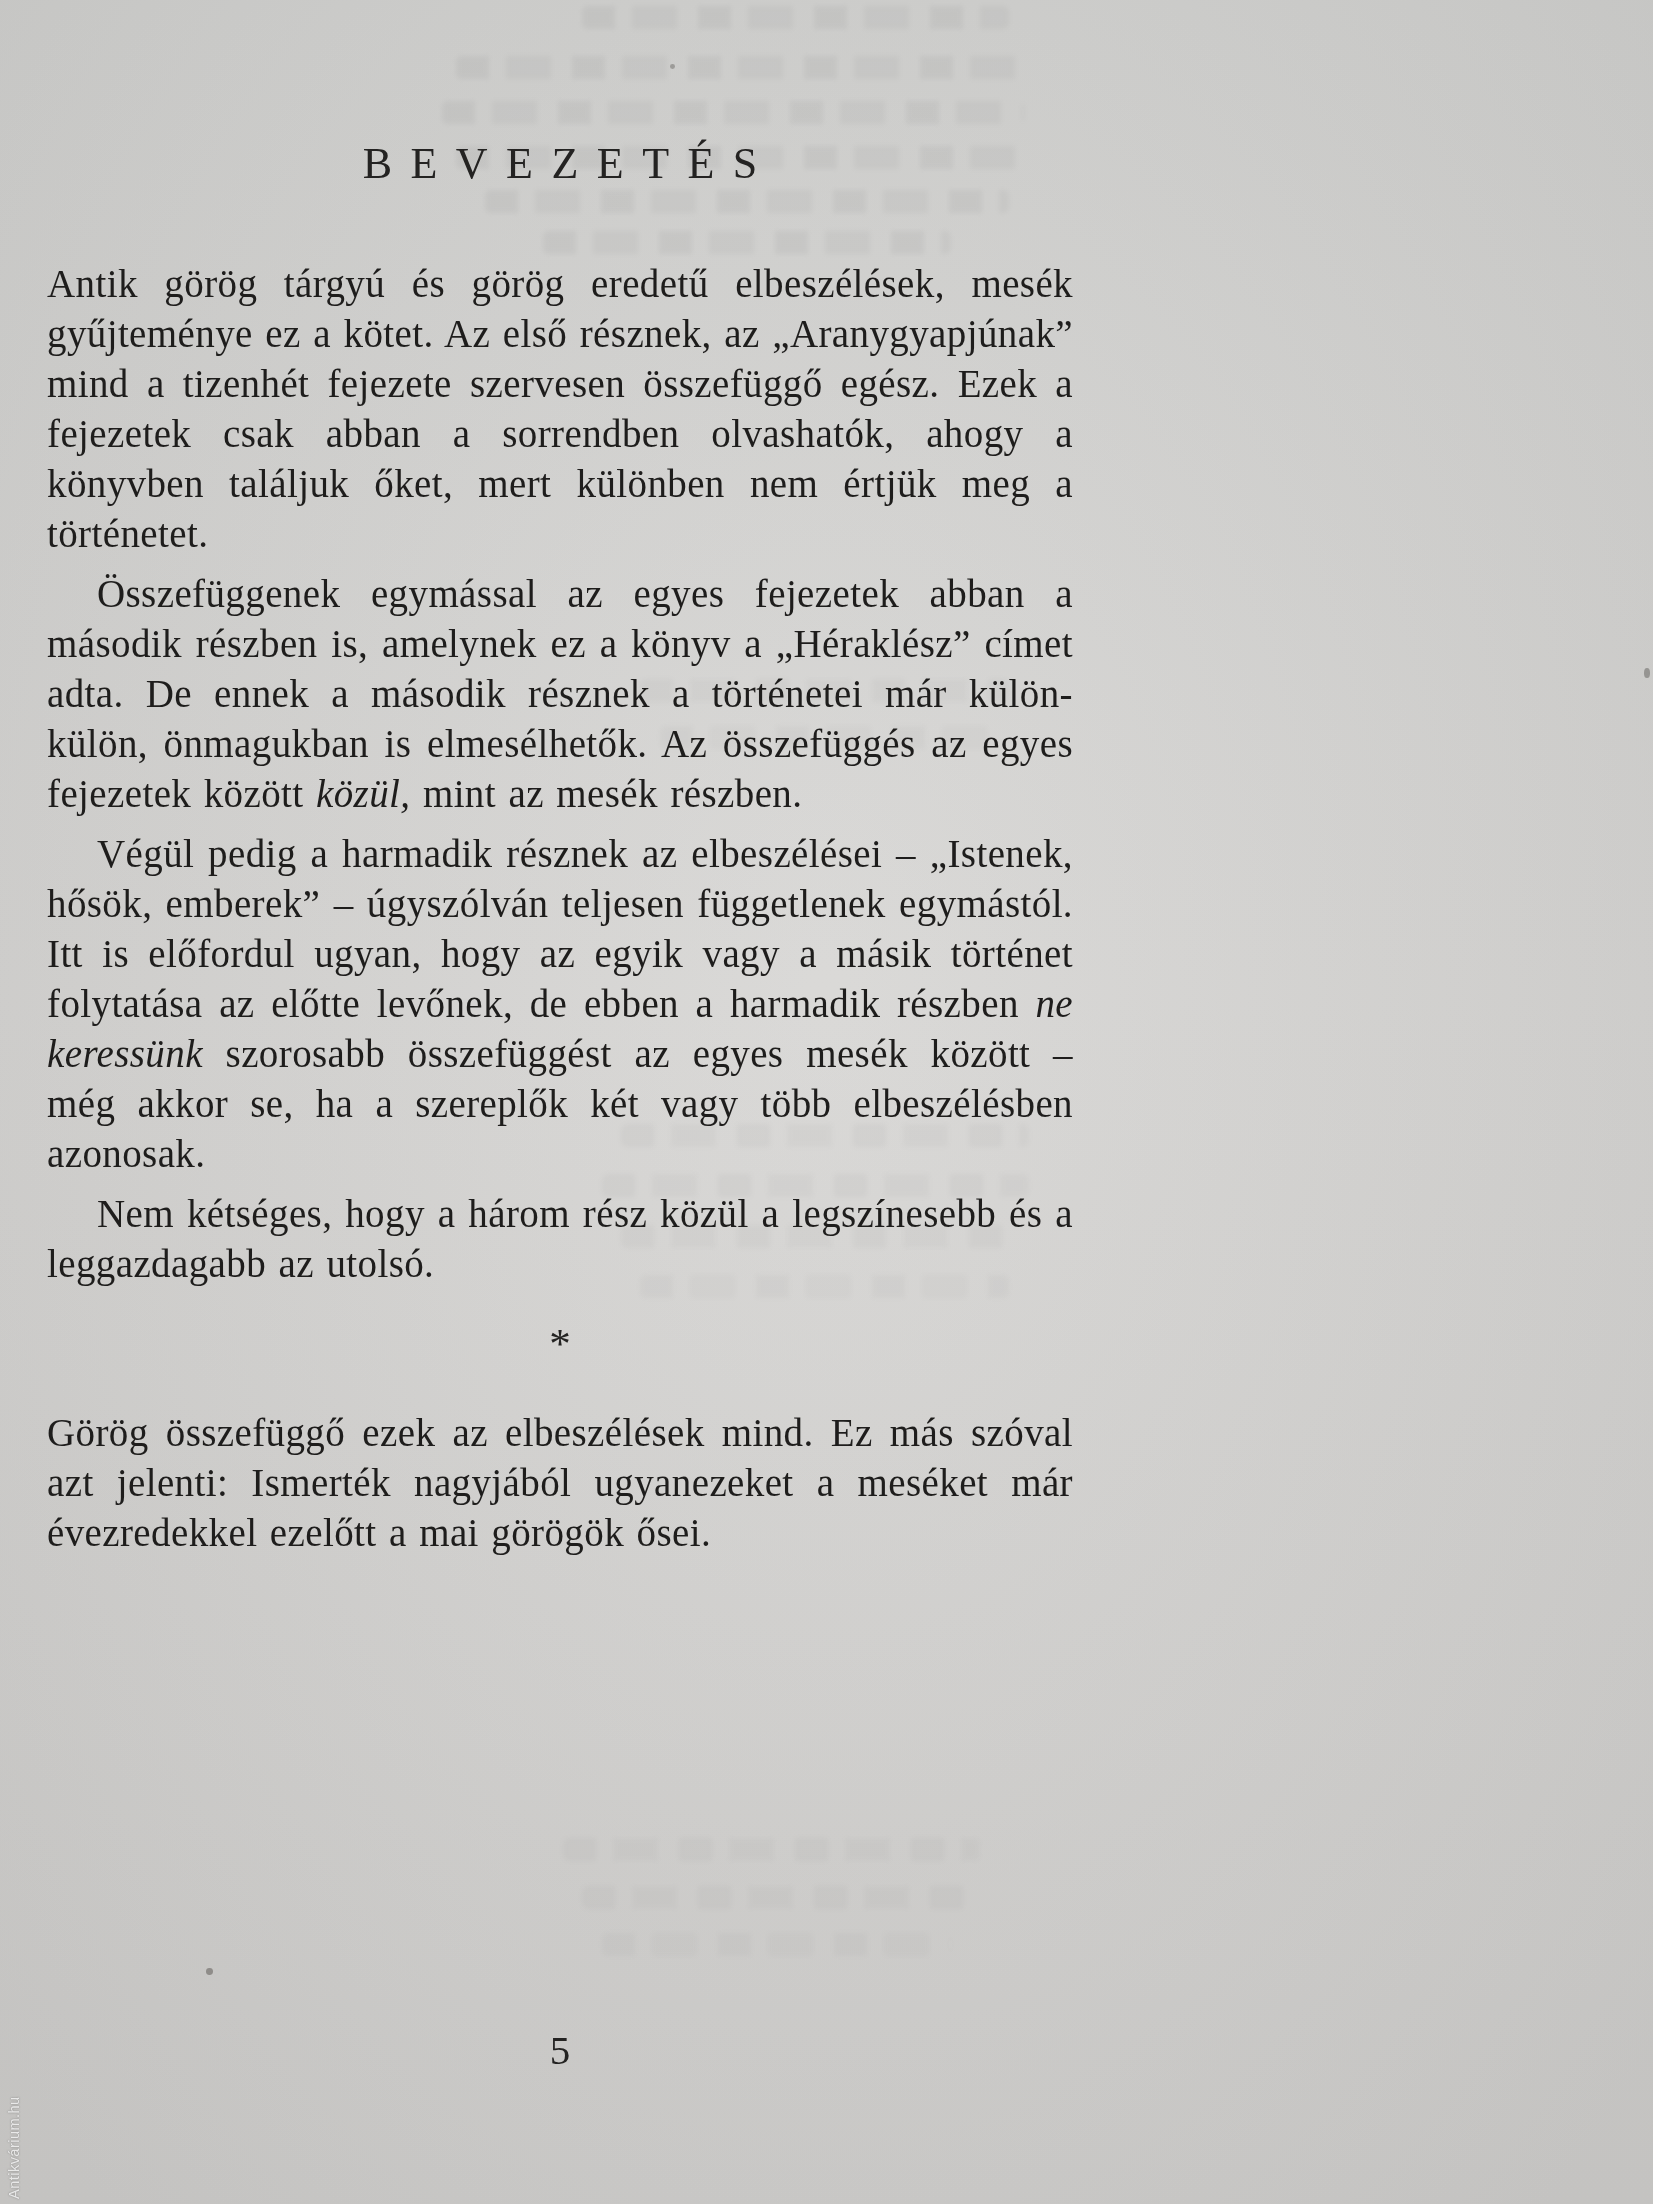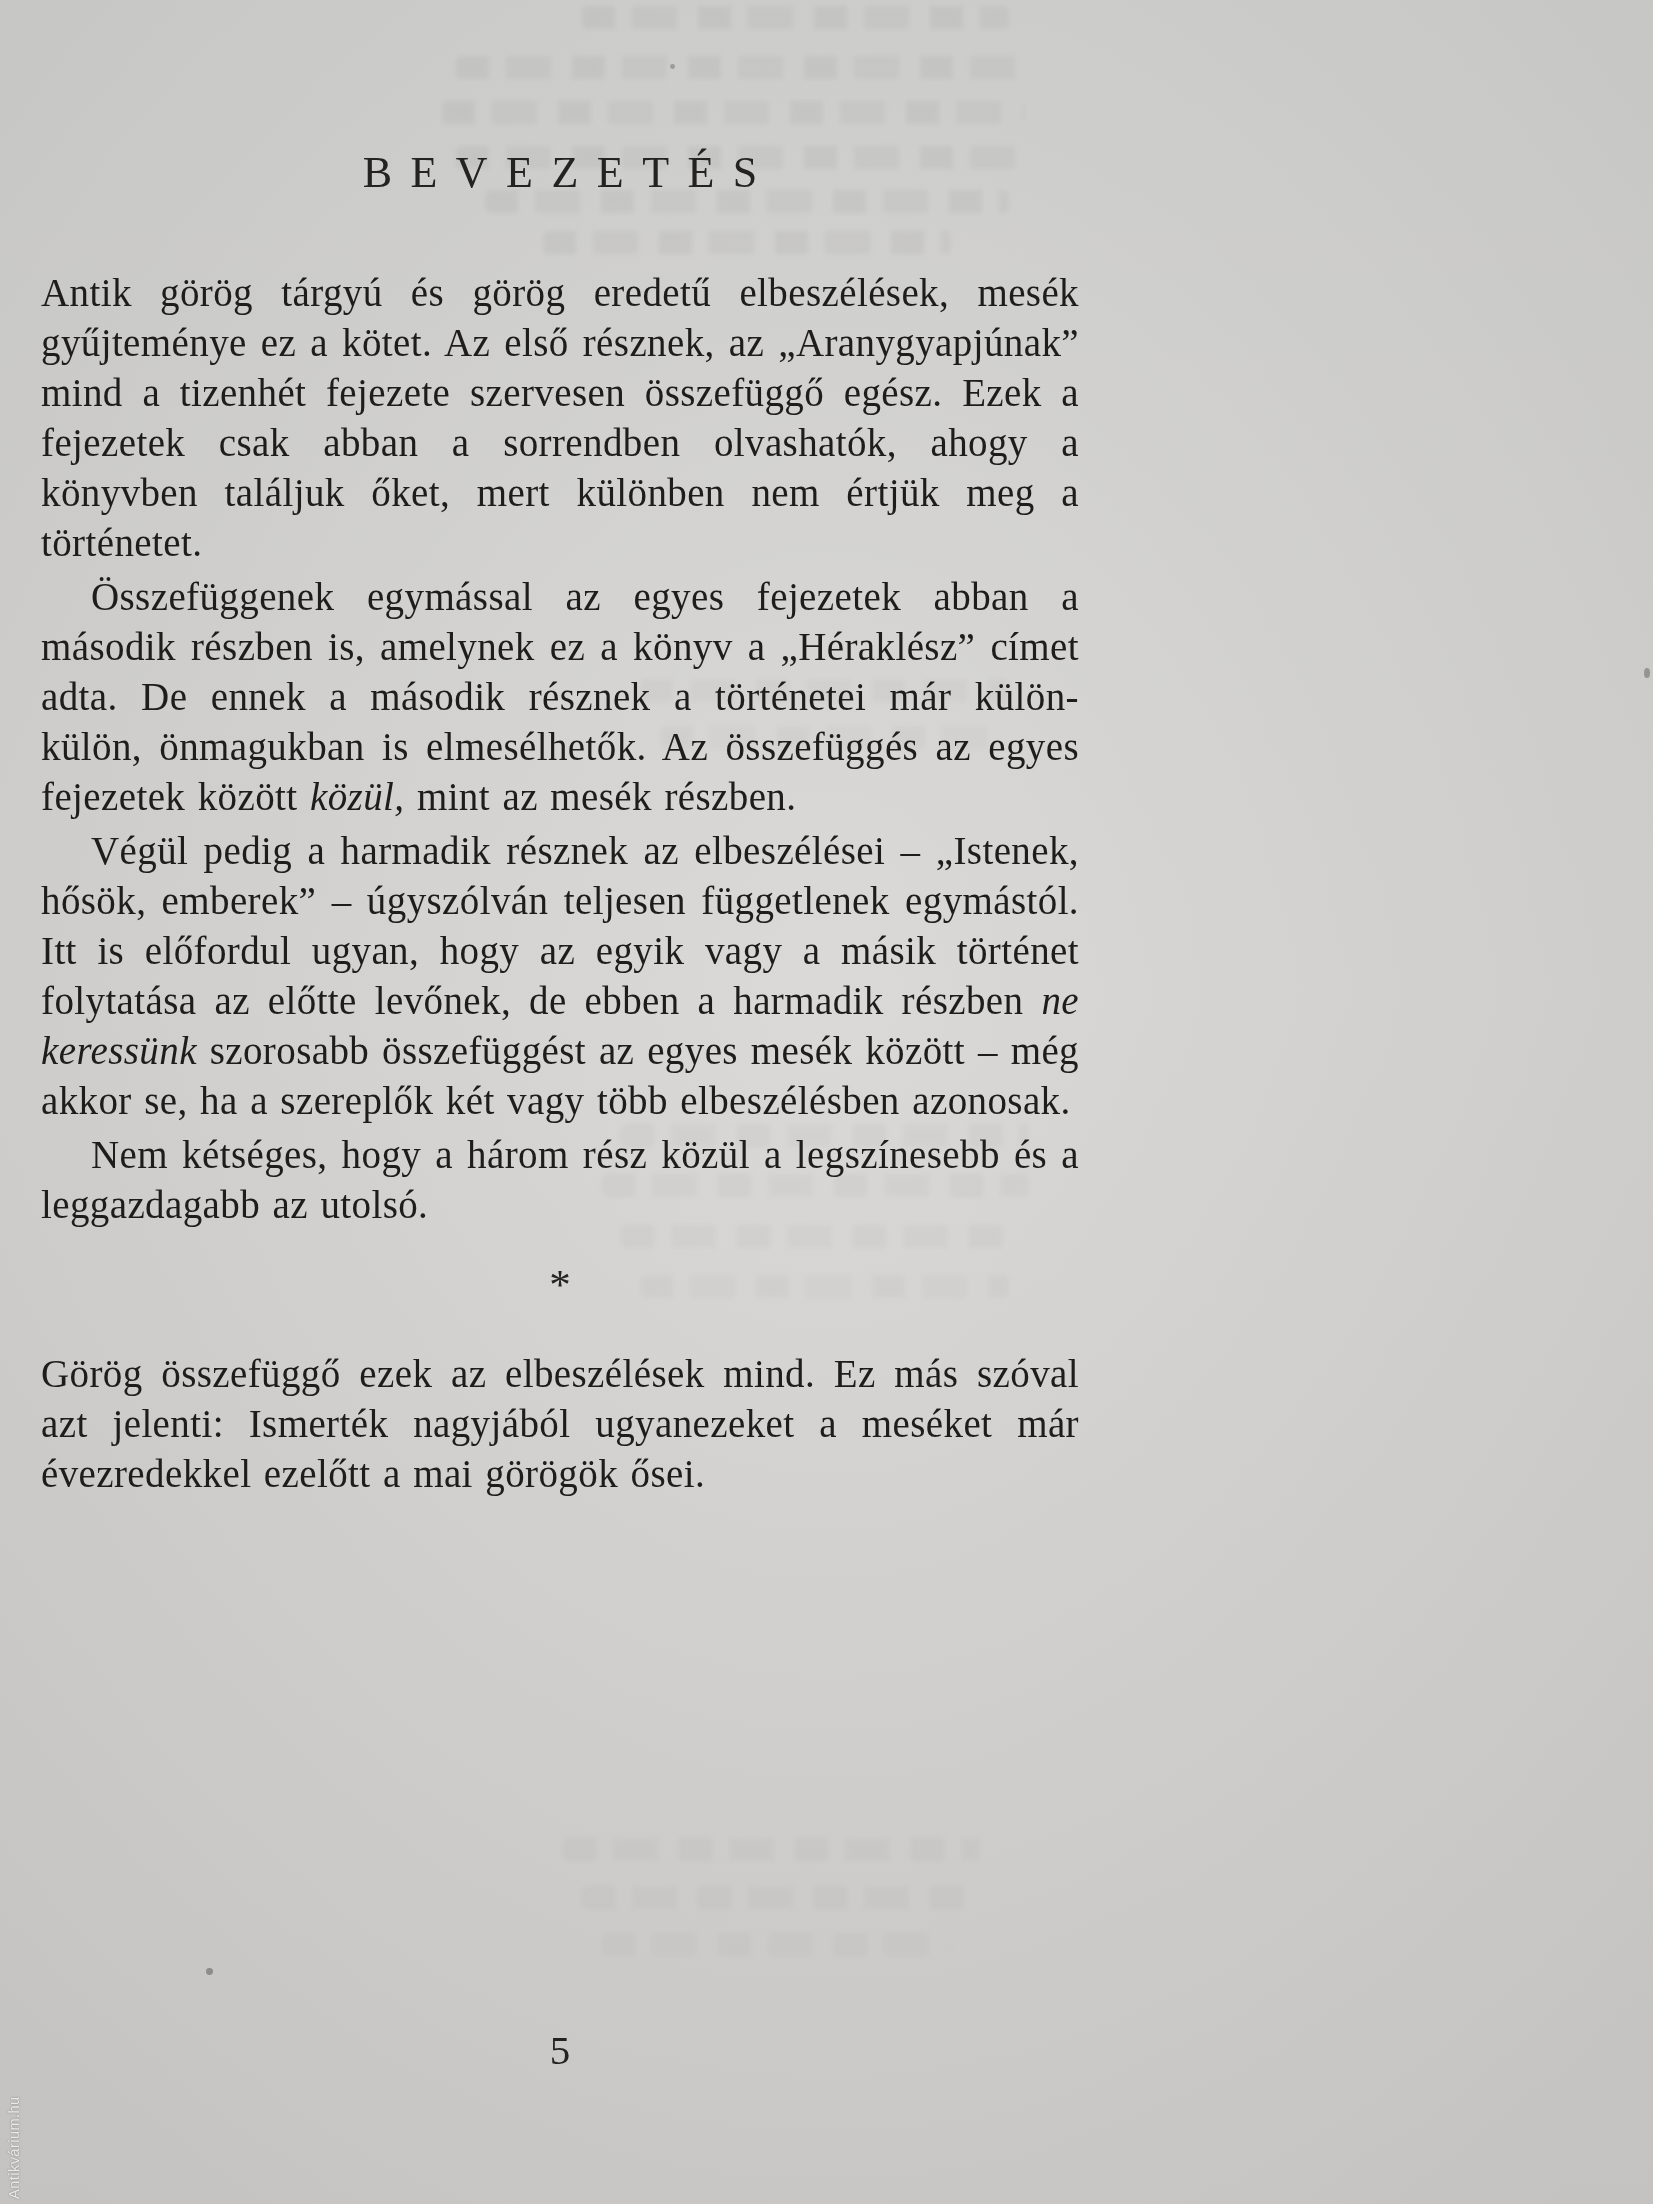--- a/index.html
+++ b/index.html
@@ -34,36 +34,36 @@
 
   .speck {
     position: absolute;
     background: #55524e;
     border-radius: 50%;
   }
 
   .content {
     position: absolute;
     left: 37px;
-    top: 147px;
+    top: 138px;
     width: 1046px;
   }
 
   .title {
     text-align: center;
     font-size: 44px;
     font-weight: 400;
     letter-spacing: 0.42em;
     text-indent: 0.42em; 
     color: #242322;
     margin: 0 0 70px 0;
   }
 
   .body-text p.para {
-    margin: 4px;
+    margin: 10px;
     font-size: 39px;
     line-height: 50px;
     text-align: justify;
     letter-spacing: 0.01em;
     word-spacing: 0.06em;
   }
   .body-text p.para.indent { text-indent: 50px; }
   .body-text em { font-style: italic; }
 
   .separator {

